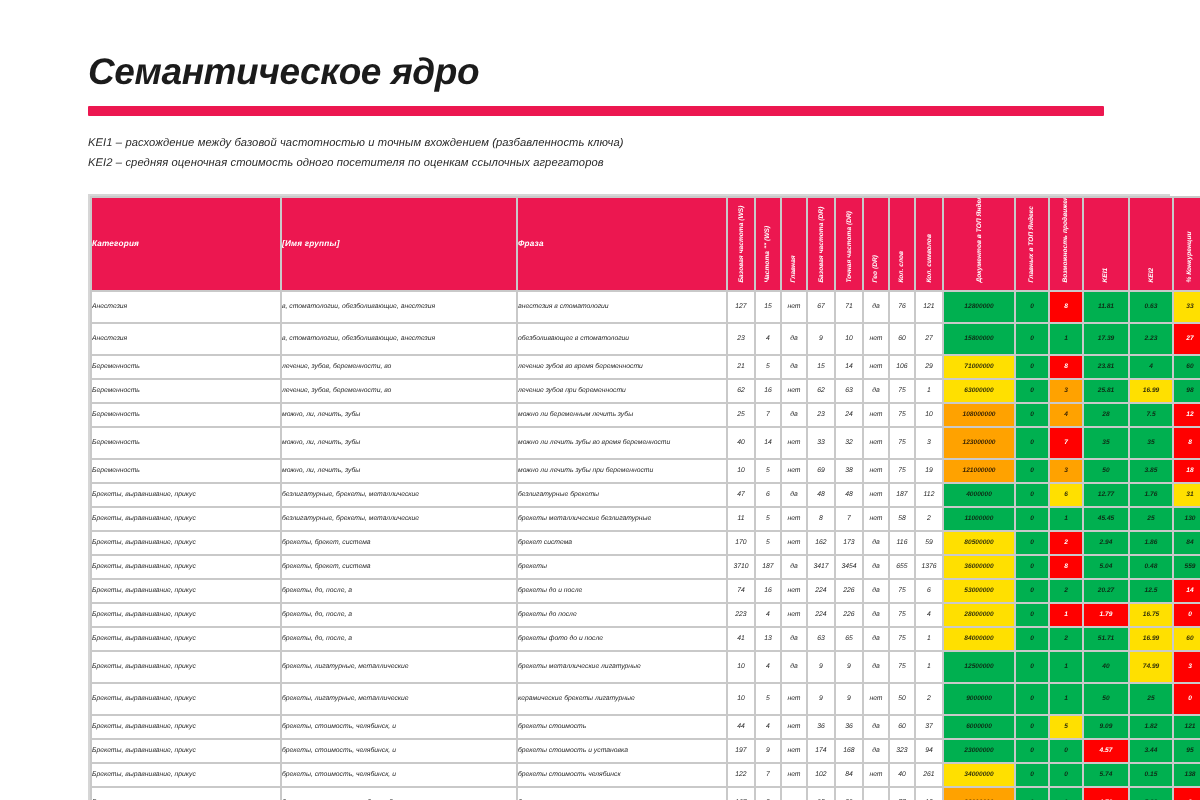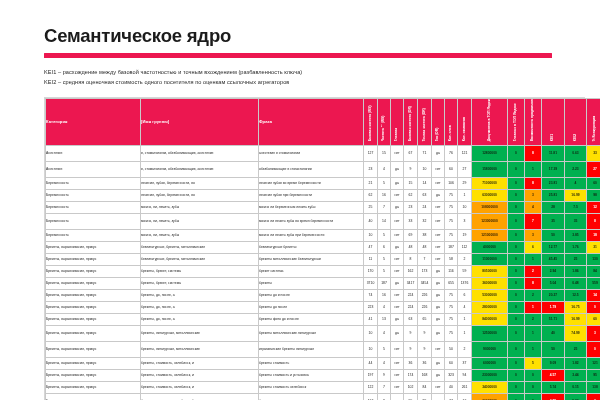--- a/index.html
+++ b/index.html
@@ -18,20 +18,21 @@
     height: 400px;
     background: #ffffff;
     box-sizing: border-box;
     overflow: hidden;
   }
   .page-pad {
     position: absolute;
     left: 0; top: 0; right: 0; bottom: 0;
     padding: 14px 14px 10px 14px;
     box-sizing: border-box;
+    font-style: italic;
   }
   .title {
     font-size: 18.5px;
     font-weight: bold;
     color: #1b1b1b;
     letter-spacing: -0.2px;
     margin: 12px 0 0 30px;
     line-height: 1.1;
   }
   .title-rule {

